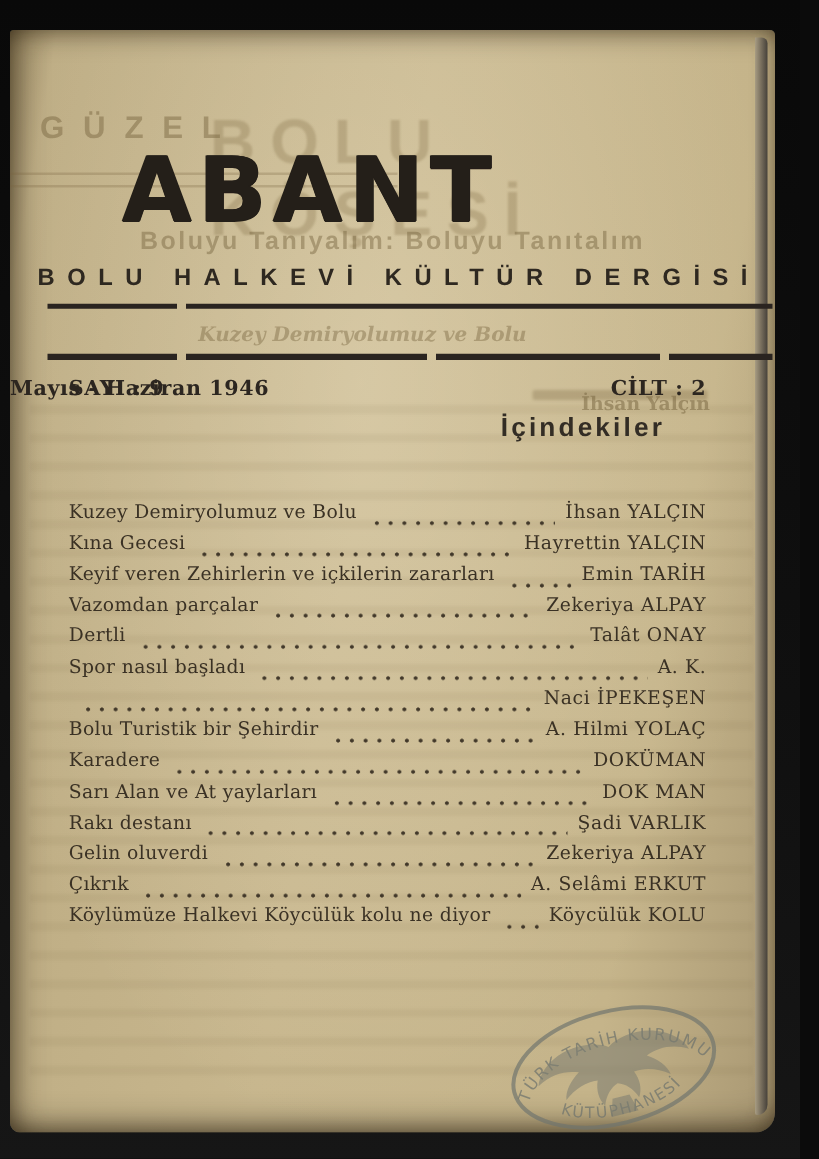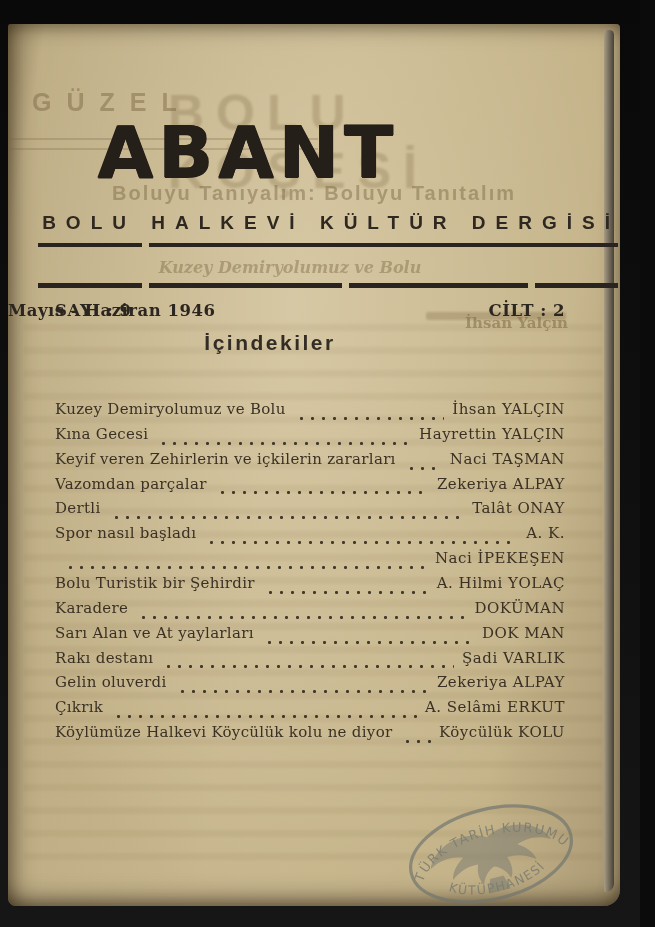--- a/index.html
+++ b/index.html
@@ -33,34 +33,34 @@
   .ghost-stripe{position:absolute;background:rgba(118,99,62,.30);filter:blur(1.2px);z-index:1;border-radius:2px;}
   .ghost-paragraphs{position:absolute;left:16px;right:18px;top:300px;height:540px;z-index:0;opacity:.5;
         filter:blur(1.3px);
         background:repeating-linear-gradient(180deg,rgba(118,99,62,.17) 0 7px,rgba(118,99,62,0) 7px 23px);}
   
   .print{z-index:2;}
   .masthead-title{position:absolute;left:0;top:92px;width:480px;text-align:center;z-index:2;
         font-family:"DejaVu Sans",sans-serif;font-weight:800;font-size:72px;line-height:1;
         letter-spacing:5px;color:#241f19;
         text-shadow:.6px 0 0 #241f19,-.6px 0 0 #241f19,0 .5px 0 #241f19;}
-  .masthead-subtitle{position:absolute;left:0;top:188px;width:100%;text-align:right;z-index:2;
+  .masthead-subtitle{position:absolute;left:0;top:188px;width:100%;text-align:center;z-index:2;
         font-family:"Liberation Sans",sans-serif;font-weight:bold;font-size:19px;
         letter-spacing:10px;text-indent:10px;color:#2e2820;}
   .rule{position:absolute;left:30px;width:580px;z-index:2;}
   .rule-top{top:219px;height:4px;
         background:linear-gradient(90deg,#2a2420 0 104px,rgba(0,0,0,0) 104px 111px,#2a2420 111px 100%);}
   .rule-bottom{top:259px;height:5px;
         background:linear-gradient(90deg,#2a2420 0 104px,rgba(0,0,0,0) 104px 111px,#2a2420 111px 304px,rgba(0,0,0,0) 304px 311px,#2a2420 311px 490px,rgba(0,0,0,0) 490px 497px,#2a2420 497px 100%);}
   .issue-item{position:absolute;top:229px;z-index:2;font-family:"DejaVu Serif",serif;
         font-weight:bold;font-size:16.5px;color:#2c2620;letter-spacing:.5px;margin-top:48px;}
   .issue-left{left:47px;}
   .issue-center{left:0;width:480px;}
   .issue-right{right:55px;}
-  .toc-heading{position:absolute;left:0;top:307px;width:524px;text-align:center;z-index:2;
+  .toc-heading{position:absolute;left:0;top:307px;width:524px;text-align:right;z-index:2;
         font-family:"Liberation Sans",sans-serif;font-weight:bold;font-size:21px;
         letter-spacing:2.5px;color:#332d25;}
   .toc{position:absolute;left:47px;top:376px;width:510px;z-index:2;}
   .toc-row{display:flex;align-items:baseline;height:24.86px;overflow:hidden;
         font-family:"DejaVu Serif",serif;font-size:15px;color:#3a3124;letter-spacing:.3px;}
   .toc-title{white-space:nowrap;}
   .toc-leader{flex:1;min-width:10px;align-self:flex-end;height:6px;margin:0 8px 4px 10px;
         background-image:radial-gradient(circle,rgba(58,49,36,.95) 1.25px,rgba(58,49,36,0) 1.8px);
         background-size:11px 5px;background-repeat:repeat-x;background-position:0 100%;}
   .toc-author{white-space:nowrap;letter-spacing:.5px;}
@@ -103,21 +103,21 @@
 
         <div class="toc-row">
           <span class="toc-title">Kına Gecesi</span>
           <span class="toc-leader"></span>
           <span class="toc-author">Hayrettin YALÇIN</span>
         </div>
 
         <div class="toc-row">
           <span class="toc-title">Keyif veren Zehirlerin ve içkilerin zararları</span>
           <span class="toc-leader"></span>
-          <span class="toc-author">Naci TAŞMAN</span>
+          <span class="toc-author">Emin TARİH</span>
         </div>
 
         <div class="toc-row">
           <span class="toc-title">Vazomdan parçalar</span>
           <span class="toc-leader"></span>
           <span class="toc-author">Zekeriya ALPAY</span>
         </div>
 
         <div class="toc-row">
           <span class="toc-title">Dertli</span>

